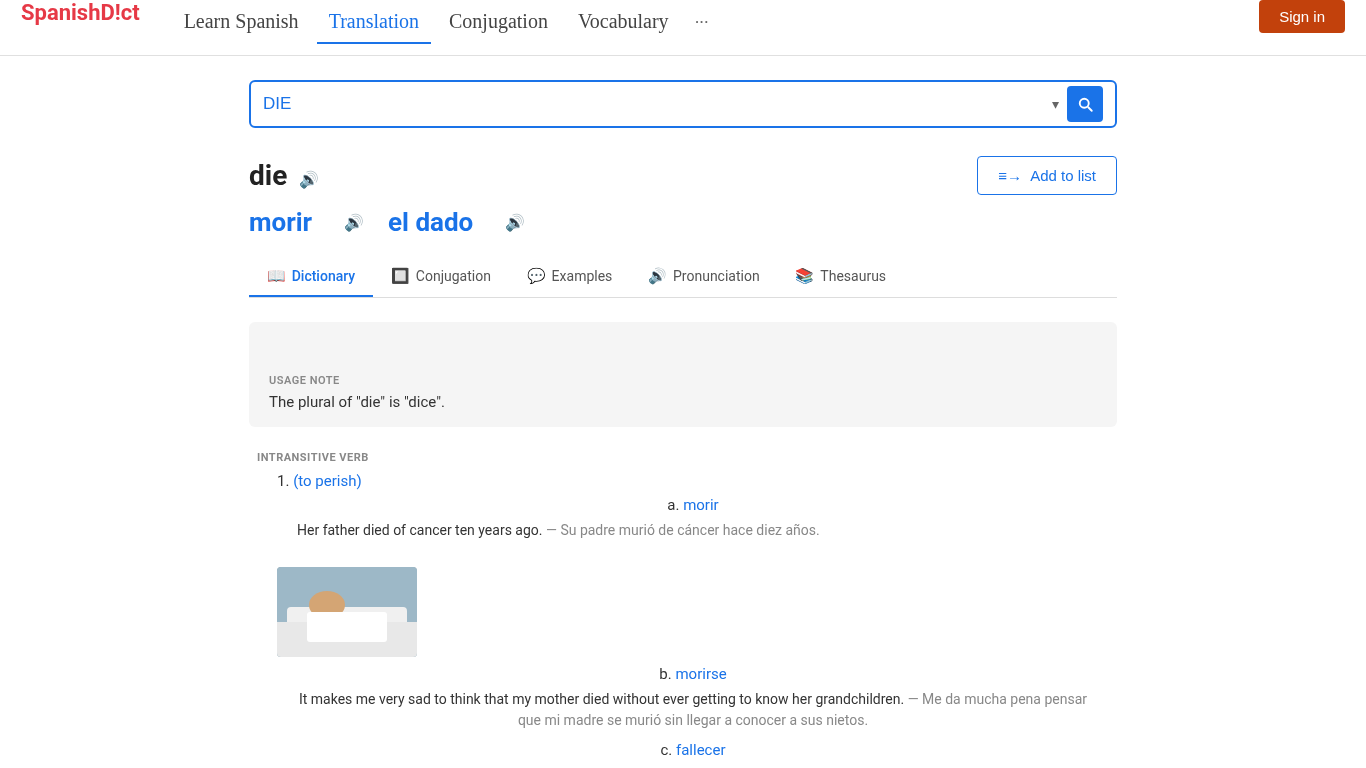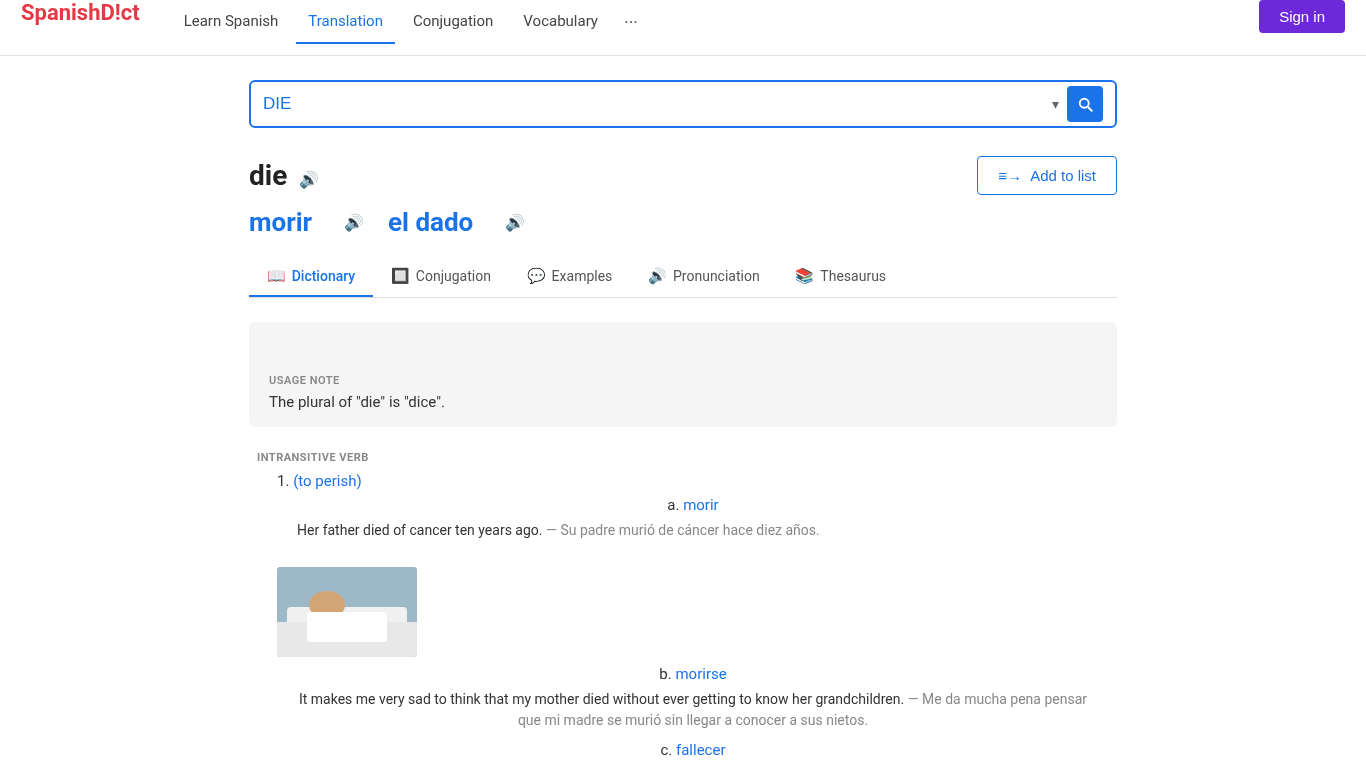--- a/index.html
+++ b/index.html
@@ -7,28 +7,28 @@
 
     
     nav {
       display: flex; align-items: flex-start; padding: 0 21px; height: 56px;
       border-bottom: 1px solid #e0e0e0;
     }
     .logo { font-size: 22px; font-weight: 700; color: #1a73e8; margin-right: 32px; }
     .logo span { color: #e63946; }
     .nav-links { display: flex; align-items: center; gap: 6px; flex: 1; }
     .nav-link {
-      padding: 6px 12px; font-size: 15px; color: #444; cursor: pointer;
+      padding: 6px 12px; font-size: 20px; color: #444; cursor: pointer;
       text-decoration: none; border-bottom: 2px solid transparent; height: 44px;
-      display: flex; align-items: center;
+      display: flex; align-items: center; font-family: Liberation Serif, serif;
     }
     .nav-link.active { color: #1a73e8; border-bottom: 2px solid #1a73e8; }
     .nav-dots { font-size: 18px; color: #666; cursor: pointer; padding: 6px 8px; }
     .nav-signin {
-      margin-left: auto; background: #6d28d9; color: #fff; border: none;
+      margin-left: auto; background: #c2410c; color: #fff; border: none;
       padding: 8px 20px; border-radius: 4px; font-size: 15px; cursor: pointer;
     }
 
     
     main { max-width: 900px; margin: 0 auto; padding: 24px 16px; }
 
     
     .search-bar {
       display: flex; align-items: center; border: 2px solid #1a73e8;
       border-radius: 6px; padding: 0 12px; height: 48px; margin-bottom: 28px;

